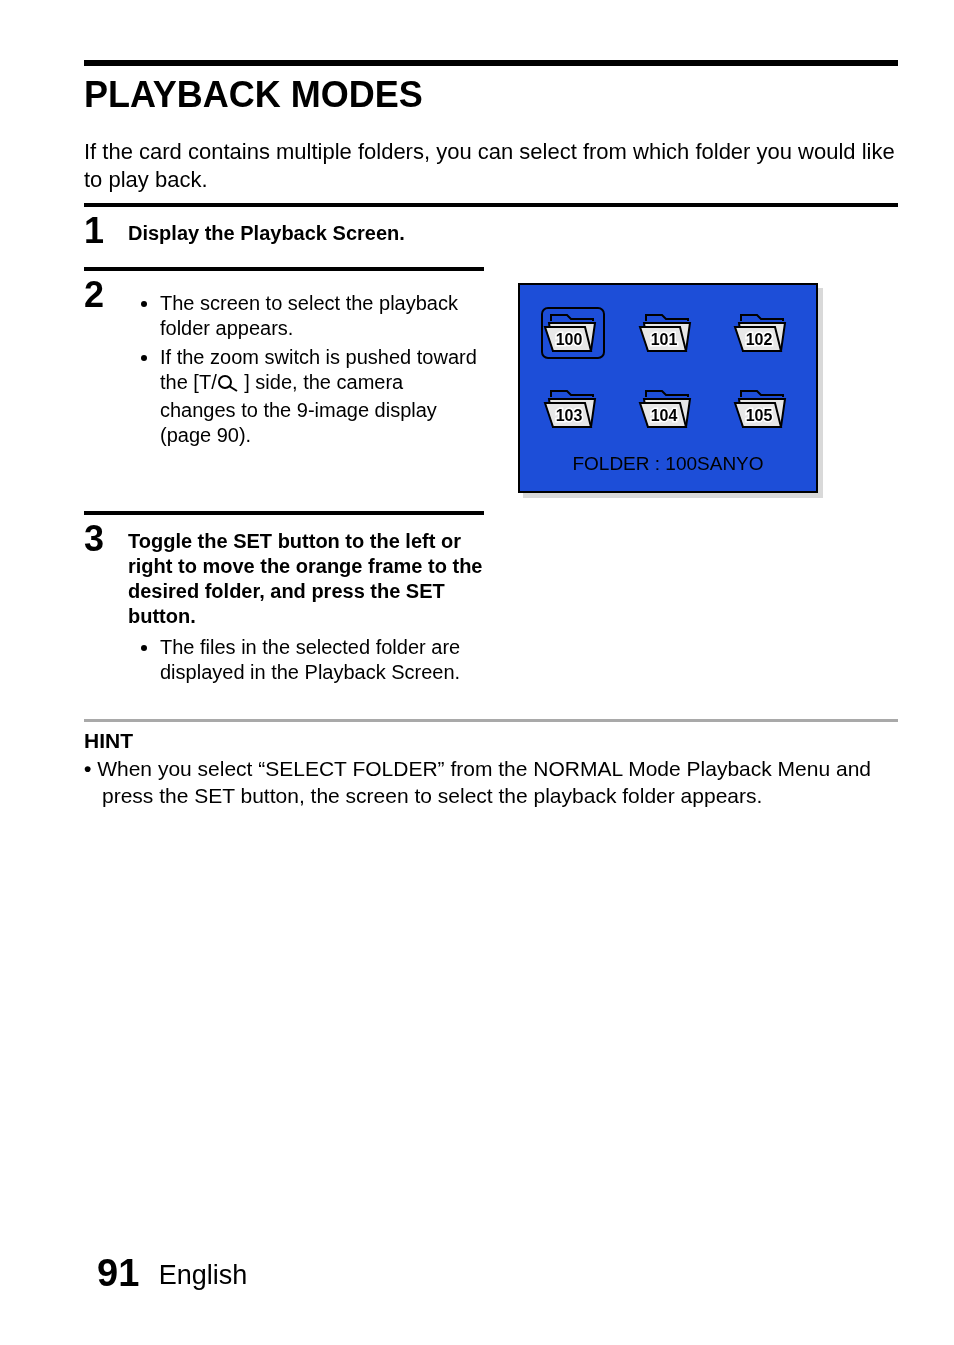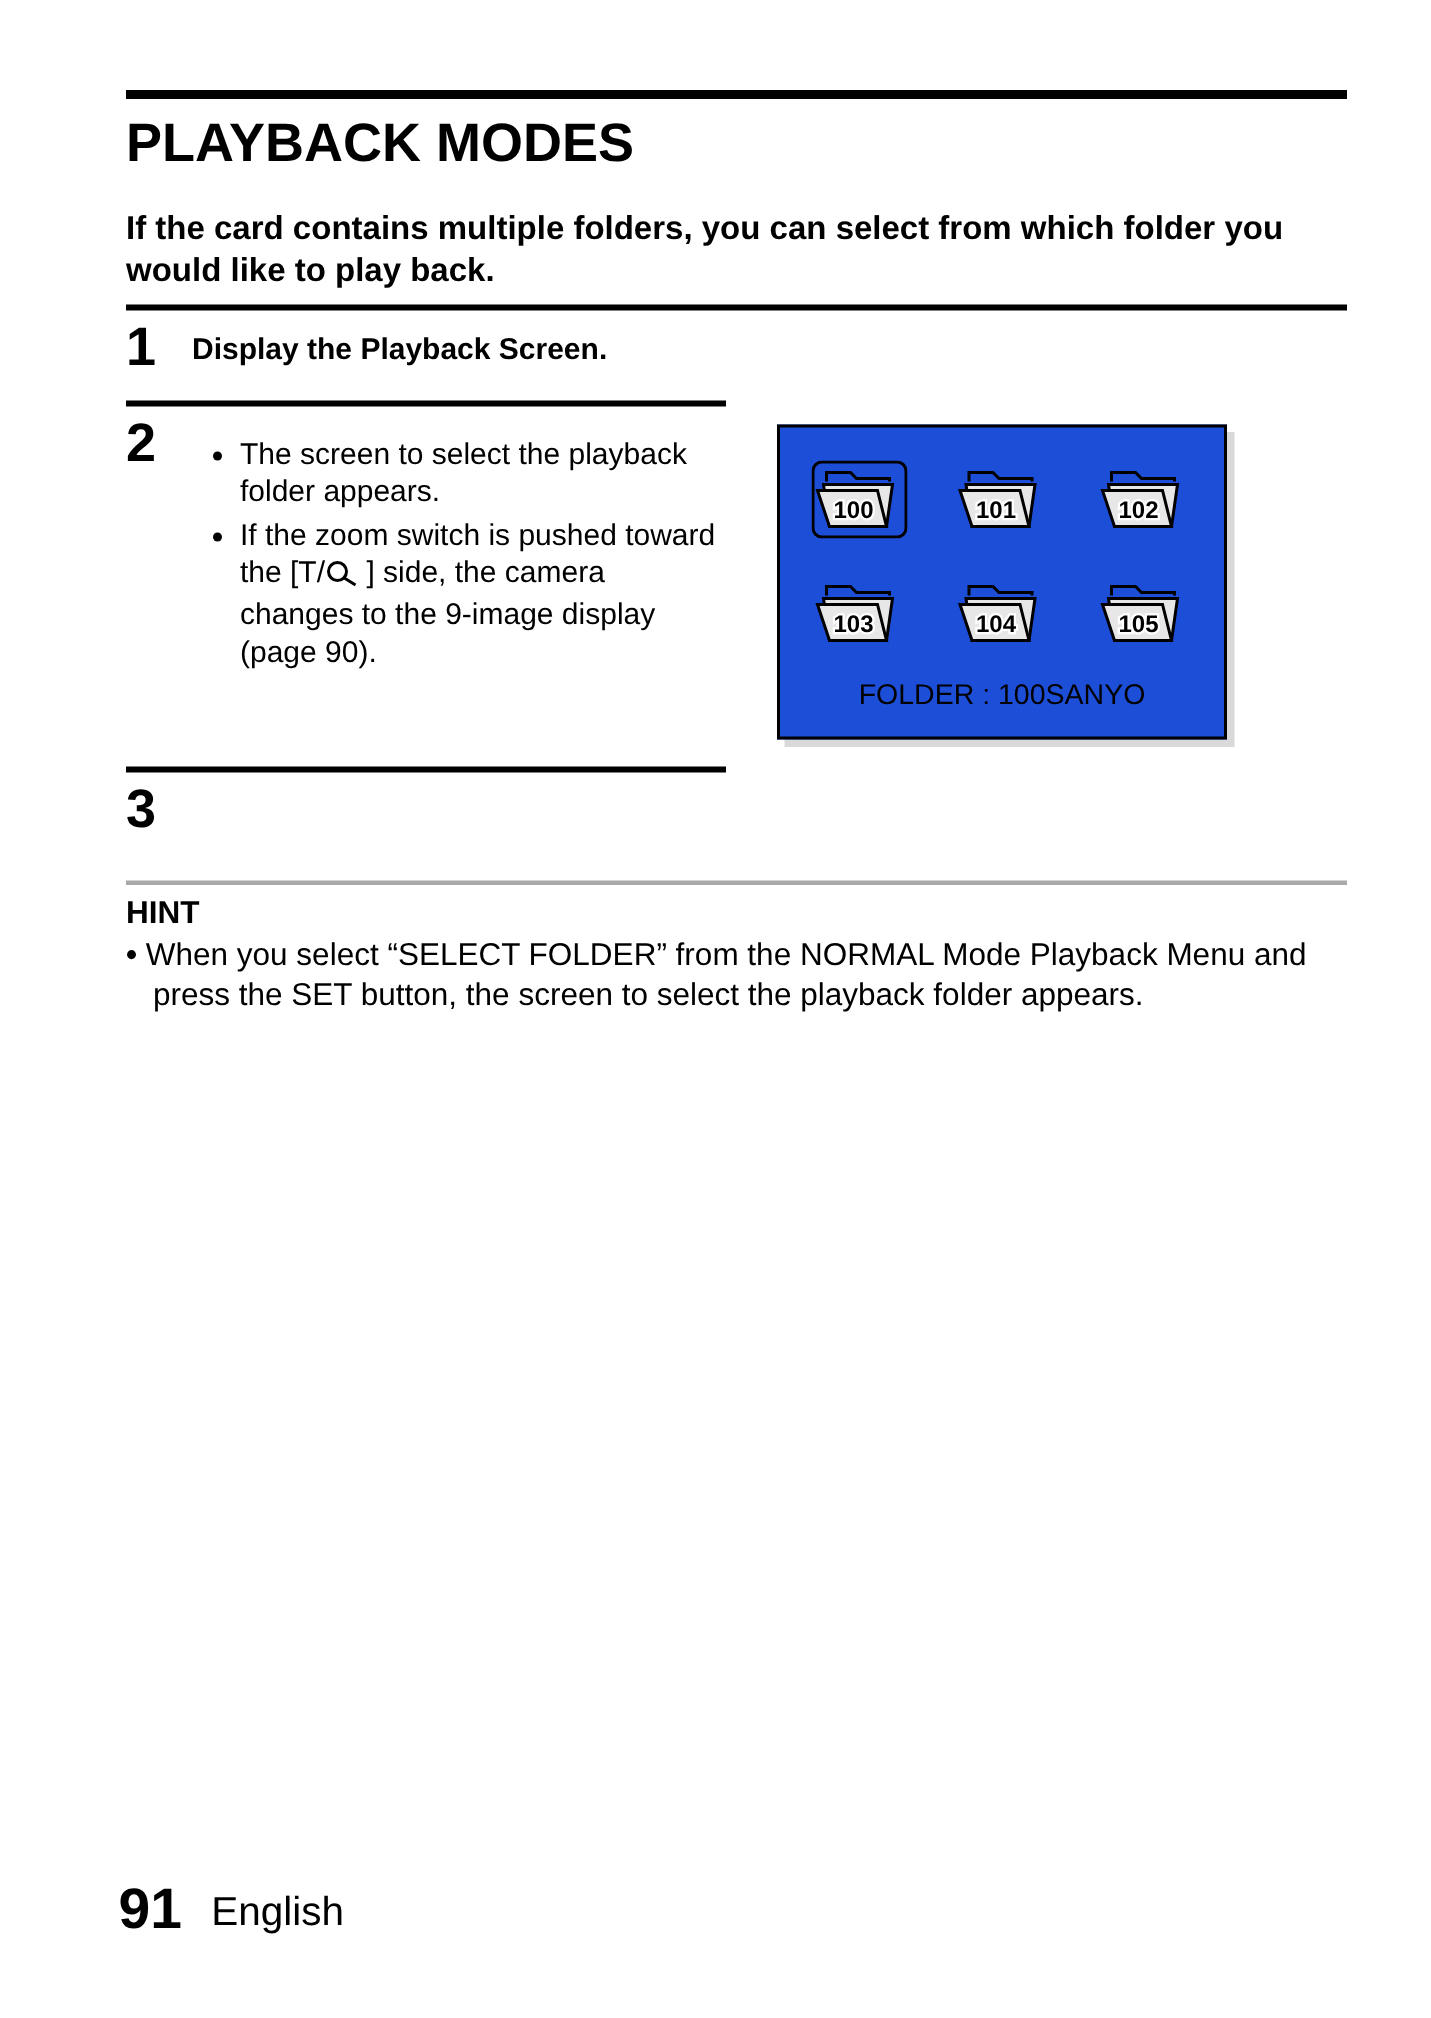--- a/index.html
+++ b/index.html
@@ -31,21 +31,20 @@
     border-radius: 22px;
     padding: 6px 20px 8px 20px;
     font-size: 30px;
     font-weight: bold;
     margin-bottom: 8px;
   }
   .intro {
     font-size: 22px;
     line-height: 1.25;
     margin: 8px 0 4px 0;
-    font-weight: bold;
   }
   .strip-rule {
     border-top: 4px solid #000;
     margin: 10px 0 6px 0;
   }
   .two-col {
     display: flex;
     align-items: flex-start;
     margin-top: 6px;
   }
@@ -141,21 +140,21 @@
   .hint-bullets li::before {
     content: "\2022\00a0";
     font-weight: bold;
   }
   .hint-bullets li {
     padding-left: 18px;
     text-indent: -18px;
   }
   .footer {
     position: absolute;
-    left: 65px;
+    left: 83px;
     bottom: 50px;
     font-size: 27px;
   }
   .footer .pagenum {
     font-size: 38px;
     font-weight: bold;
     margin-right: 12px;
     vertical-align: -2px;
   }
 </style>
@@ -251,20 +250,26 @@
           </div>
         <div class="screen-caption">FOLDER : 100SANYO</div>
       </div>
     </div>
   </div>
 
   <div class="half-rule"></div>
   <div class="left-col">
     <div class="step">
       <div class="step-num">3</div>
+      <div class="step-body">
+        <span class="step-head">Toggle the SET button to the left or right to move the orange frame to the desired folder, and press the SET button.</span>
+        <ul class="bullets">
+          <li>The files in the selected folder are displayed in the Playback Screen.</li>
+        </ul>
+      </div>
     </div>
   </div>
 
   <div class="hint-rule"></div>
   <div class="hint">
     <div class="hint-title">HINT</div>
     <ul class="hint-bullets">
       <li>When you select “SELECT FOLDER” from the NORMAL Mode Playback Menu and press the SET button, the screen to select the playback folder appears.</li>
     </ul>
   </div>

